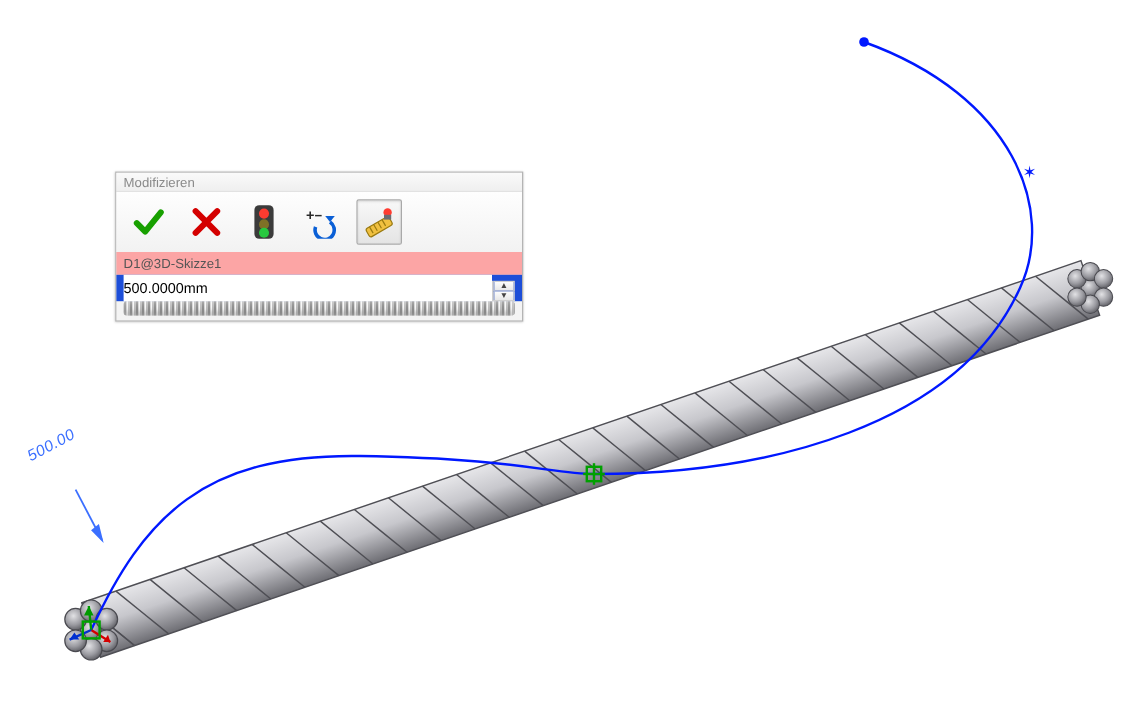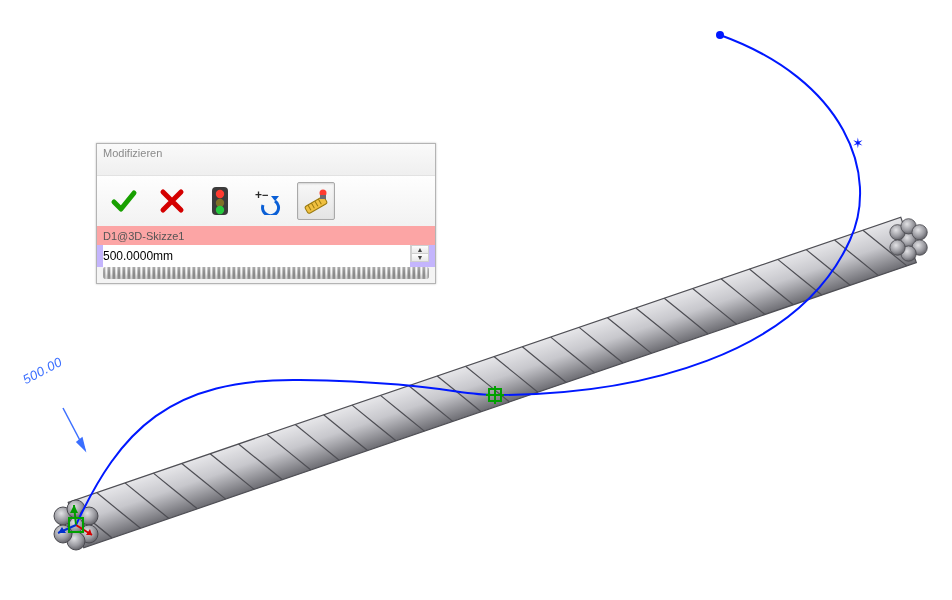--- a/index.html
+++ b/index.html
@@ -25,21 +25,21 @@
   .modify-dialog {
     position: absolute;
     left: 96px;
     top: 143px;
     width: 338px;
     border: 1px solid #b4b4b4;
     background: #f4f4f4;
     box-shadow: 0 0 2px rgba(0,0,0,0.25);
   }
   .modify-title {
-    padding: 3px 6px 16px 6px;
+    padding: 3px 6px 0 6px;
     color: #8a8a8a;
     font-size: 11px;
     border-bottom: 1px solid #e2e2e2;
     background: linear-gradient(#fafafa,#efefef);
   }
   .modify-toolbar {
     display: flex;
     align-items: center;
     gap: 10px;
     padding: 6px 8px 6px 8px;
@@ -61,23 +61,23 @@
     box-shadow: inset 0 1px 2px rgba(0,0,0,0.15);
   }
   .modify-name-row {
     padding: 4px 6px 3px 6px;
     background: #fca5a5;
     color: #555;
     font-size: 11px;
   }
   .modify-value-row {
     display: flex;
-    align-items: flex-start;
+    align-items: flex-end;
     padding: 0 6px 0 6px;
-    background: #c4b5fd;
+    background: #1d4ed8;
   }
   .modify-value-input {
     flex: 1;
     border: none;
     outline: none;
     font-size: 12px;
     padding: 4px 0;
     color: #000;
     background: #fff;
   }

